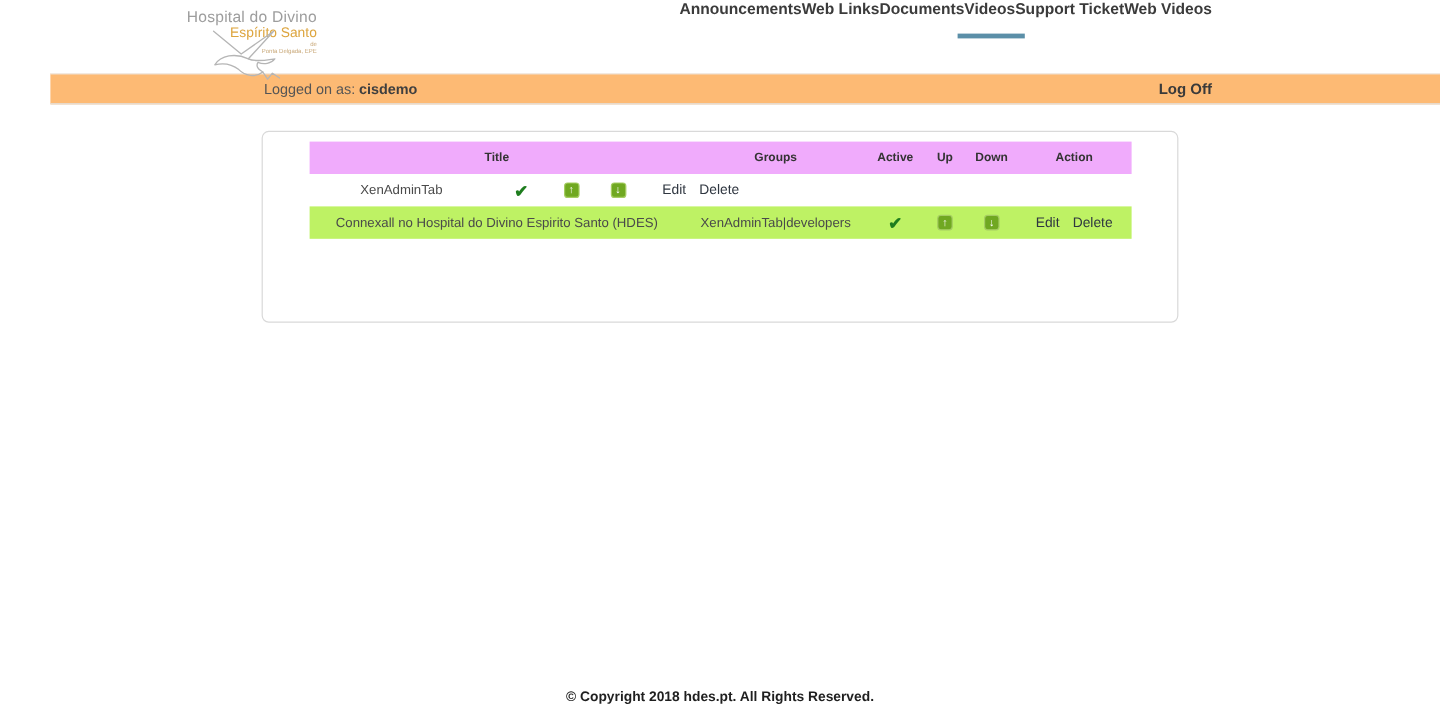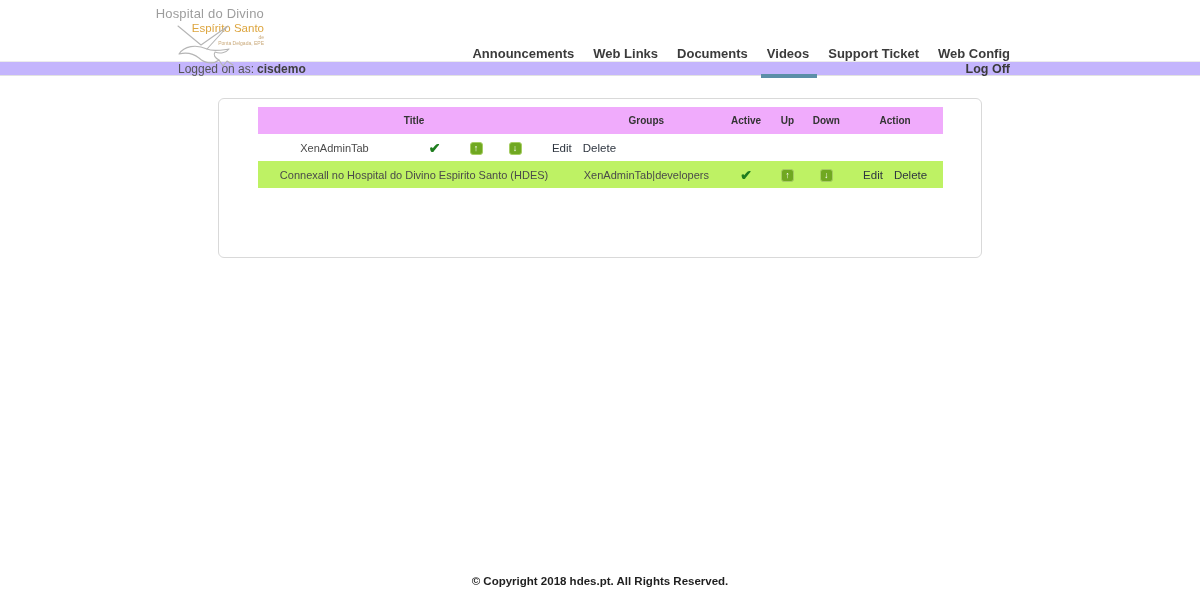--- a/index.html
+++ b/index.html
@@ -9,27 +9,27 @@
   
   .header { position:relative; height:61px; background:#fff; }
 
   .logo { position:absolute; left:148px; top:7px; width:116px; text-align:right; line-height:1.15; }
   .logo-line1 { font-size:13px; color:#9d9d9d; letter-spacing:.2px; }
   .logo-line2 { font-size:11.5px; color:#dda53e; }
   .logo-line3 { font-size:5px; color:#c9a97a; }
   .logo-line4 { font-size:5px; color:#c9a97a; }
   .dove { position:absolute; left:26px; top:18px; }
 
-  .nav { position:absolute; right:190px; top:0; height:61px; display:flex; align-items:flex-end; gap:19px; }
+  .nav { position:absolute; right:190px; top:0; height:61px; display:flex; align-items:flex-start; }
   .nav-item { position:relative; font-size:13px; font-weight:700; color:#3b3b3b; cursor:pointer; white-space:nowrap; }
   .nav-item.active::after { content:""; position:absolute; left:-6px; right:-8px; bottom:-17px; height:4px; background:#5b8fa8; }
 
   
-  .userbar { height:15px; background:#c4b5fd; border-top:1px solid #ececec; border-bottom:1px solid #e2e2e2;
-             display:flex; align-items:center; justify-content:space-between; padding:0 190px 0 178px; }
+  .userbar { height:26px; background:#fdba74; border-top:1px solid #ececec; border-bottom:1px solid #e2e2e2;
+             display:flex; align-items:center; justify-content:space-between; padding:0 190px 0 178px;margin-left:42px; }
   .logged-on { font-size:12px; color:#555; }
   .logged-on b { color:#3f3f3f; margin-left:3px; }
   .logoff { font-size:12.5px; font-weight:700; color:#3a3a3a; cursor:pointer; }
 
   
   .panel { width:764px; margin:22px auto 0; background:#fff; border:1px solid #d9d9d9; border-radius:6px;
            min-height:160px; }
   .panel-header { display:flex; align-items:center; justify-content:space-between;
                   padding:7px 15px 6px; border-bottom:1px solid #e7e7e7; }
   .panel-title { font-size:12.5px; font-weight:700; color:#595959; }
@@ -74,21 +74,21 @@
       </g>
     </svg>
   </div>
 
   <div class="nav">
     <div class="nav-item">Announcements</div>
     <div class="nav-item">Web Links</div>
     <div class="nav-item">Documents</div>
     <div class="nav-item active">Videos</div>
     <div class="nav-item">Support Ticket</div>
-    <div class="nav-item">Web Config</div>
+    <div class="nav-item">Web Videos</div>
   </div>
 </div>
 
 <div class="userbar">
   <div class="logged-on">
     <span>Logged on as:</span><b>cisdemo</b>
   </div>
   <div class="logoff">Log Off</div>
 </div>
 

